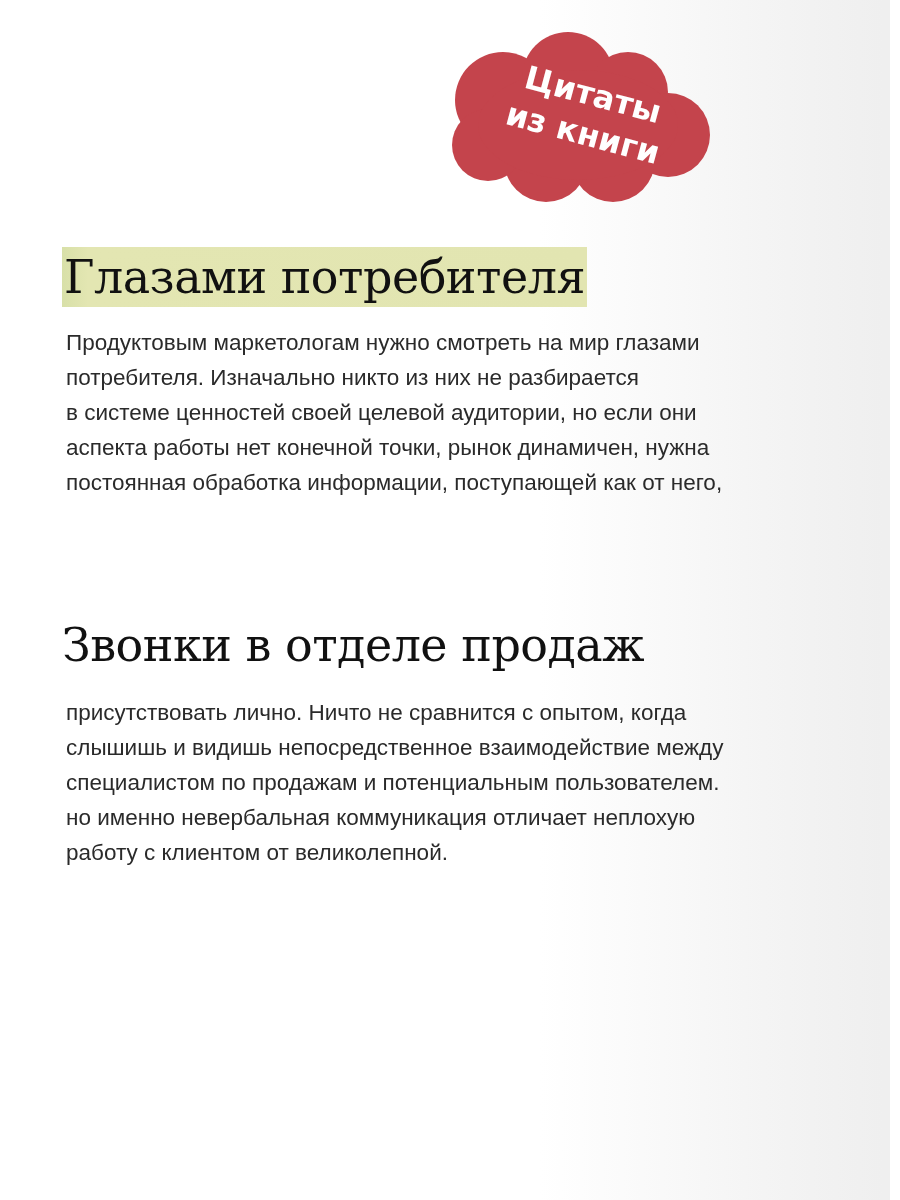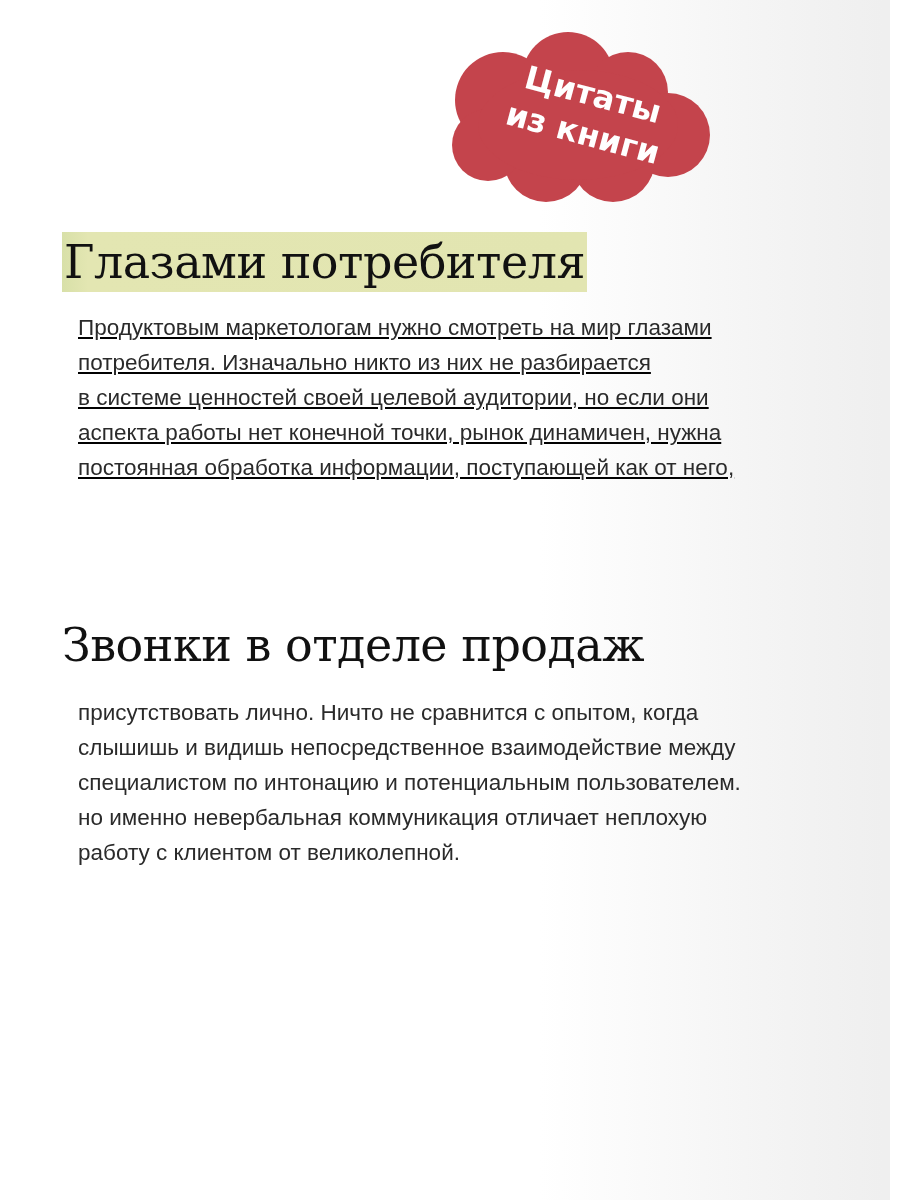--- a/index.html
+++ b/index.html
@@ -26,21 +26,21 @@
     display: inline-block;
     background: linear-gradient(90deg, #d8e0a8 0%, #e3e6b2 5%, #e2e5b1 100%);
     padding: 0 2px;
   }
   .heading {
     font-family: "DejaVu Serif", serif; font-size: 46px; color: #111;
     margin: 0; line-height: 60px; font-weight: normal; letter-spacing: -0.5px;
   }
   .para {
     font-family: "Liberation Sans", sans-serif; font-size: 22.5px;
-    line-height: 35px; color: #2a2a2a; margin: 16px;
+    line-height: 35px; color: #2a2a2a; margin: 4px;
   }
   .para span { display: block; white-space: nowrap; }
 </style>
 </head>
 <body>
 
 <div class="edge-strip"></div>
 
 <div class="cloud">
   <svg width="290" height="180" viewBox="0 0 290 180">
@@ -54,35 +54,35 @@
       <circle cx="60" cy="115" r="36"></circle>
       <ellipse cx="150" cy="95" rx="100" ry="55"></ellipse>
     </g>
   </svg>
   <div class="cloud-text">
     <div>Цитаты</div>
     <div>из книги</div>
   </div>
 </div>
 
-<div class="section" style="top:232px;text-decoration:underline;">
+<div class="section" style="top:247px;">
   <div class="h-highlight">
     <h2 class="heading">Глазами потребителя</h2>
   </div>
   <p class="para" style="margin-top:18px;">
     <span>Продуктовым маркетологам нужно смотреть на мир глазами</span>
     <span>потребителя. Изначально никто из них не разбирается</span>
     <span>в системе ценностей своей целевой аудитории, но если они</span>
     <span>аспекта работы нет конечной точки, рынок динамичен, нужна</span>
     <span>постоянная обработка информации, поступающей как от него,</span>
   </p>
 </div>
 
 <div class="section" style="top:615px;">
   <h2 class="heading">Звонки в отделе продаж</h2>
   <p class="para" style="margin-top:20px;">
     <span>присутствовать лично. Ничто не сравнится с опытом, когда</span>
     <span>слышишь и видишь непосредственное взаимодействие между</span>
-    <span>специалистом по интонацию и потенциальным пользователем.</span>
+    <span>специалистом по продажам и потенциальным пользователем.</span>
     <span>но именно невербальная коммуникация отличает неплохую</span>
     <span>работу с клиентом от великолепной.</span>
   </p>
 </div>
 
 </body></html>

